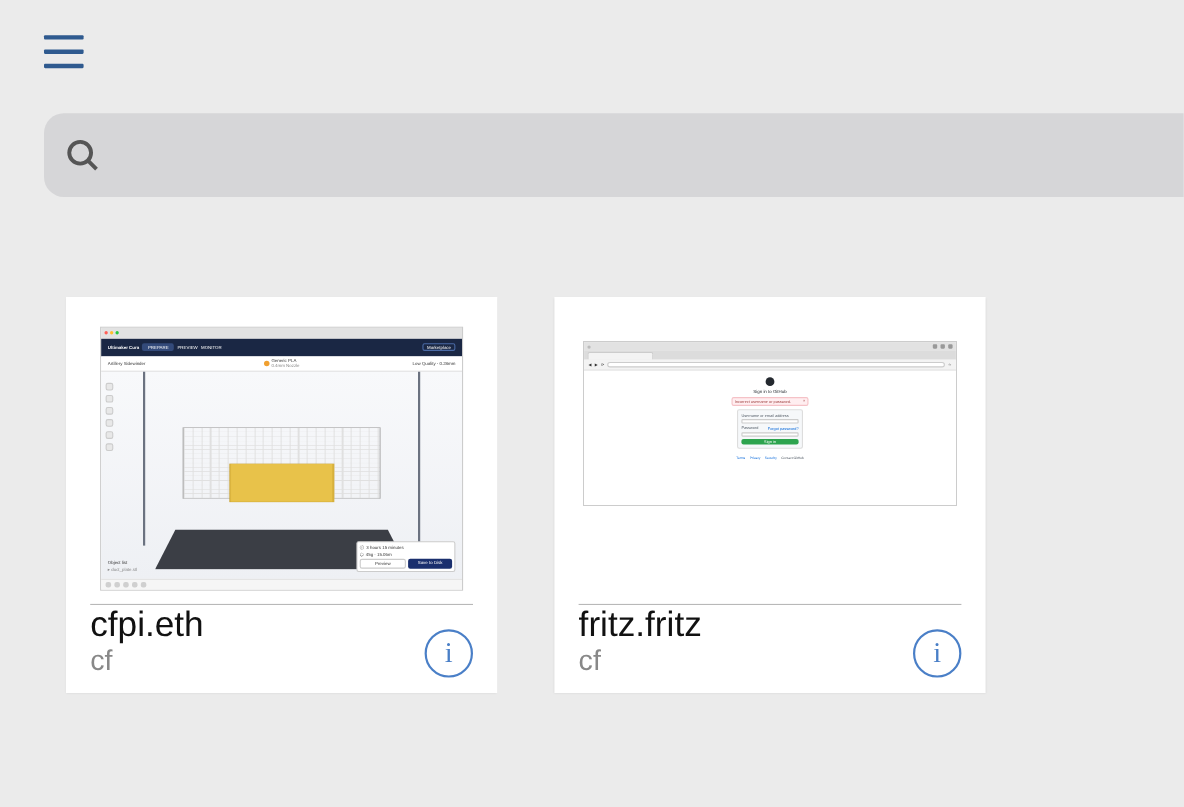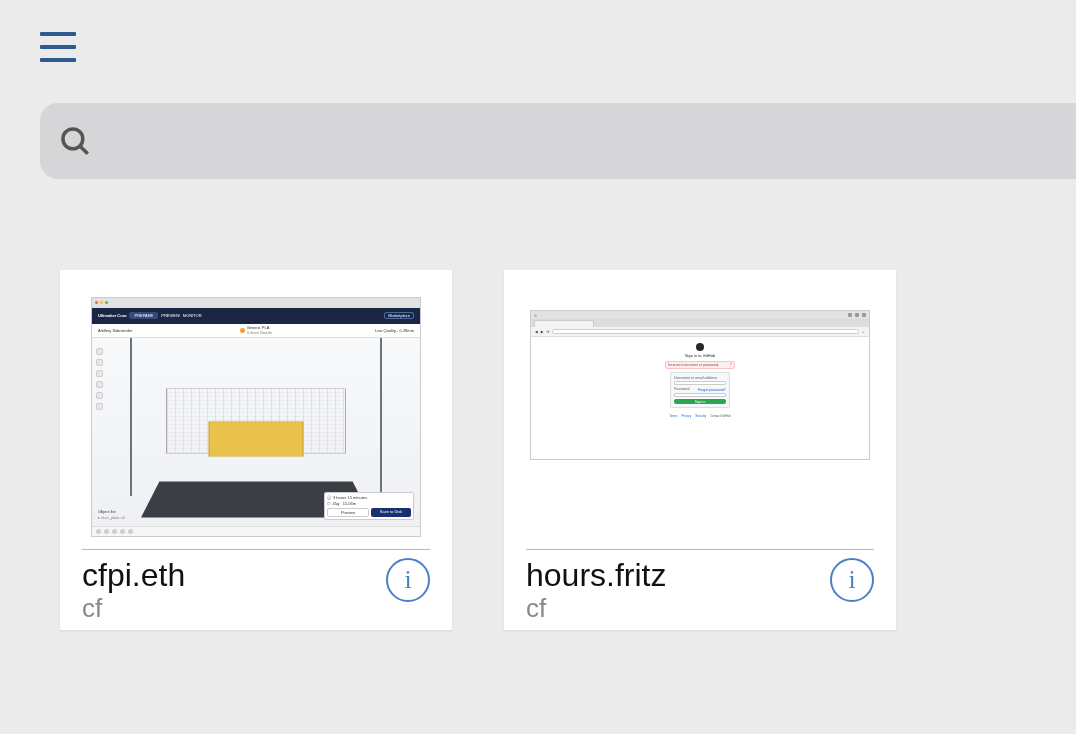--- a/index.html
+++ b/index.html
@@ -80,21 +80,21 @@
     overflow: hidden;
   }
   .sep {
     height: 1px;
     background: #b8b8b8;
     margin: 0 22px;
   }
   .footer {
     height: 80px;
     display: flex;
-    align-items: flex-start;
+    align-items: flex-end;
     padding: 8px 22px 14px 22px;
   }
   .titles { flex: 1; }
   .titles .t1 { font-size: 32px; color: #111; font-weight: 400; line-height: 1.1; }
   .titles .t2 { font-size: 26px; color: #888; font-weight: 400; }
   .info-btn {
     width: 44px; height: 44px;
     border: 2px solid #4a7fc7;
     border-radius: 50%;
     display: flex; align-items: center; justify-content: center;
@@ -319,21 +319,21 @@
             <span>Privacy</span>
             <span>Security</span>
             <span style="color:#57606a">Contact GitHub</span>
           </div>
         </div>
       </div>
     </div>
     <div class="sep"></div>
     <div class="footer">
       <div class="titles">
-        <div class="t1">hours.fritz</div>
+        <div class="t1">fritz.fritz</div>
         <div class="t2">cf</div>
       </div>
       <div class="info-btn">
         <span>i</span>
       </div>
     </div>
   </div>
 
 </div>
 

